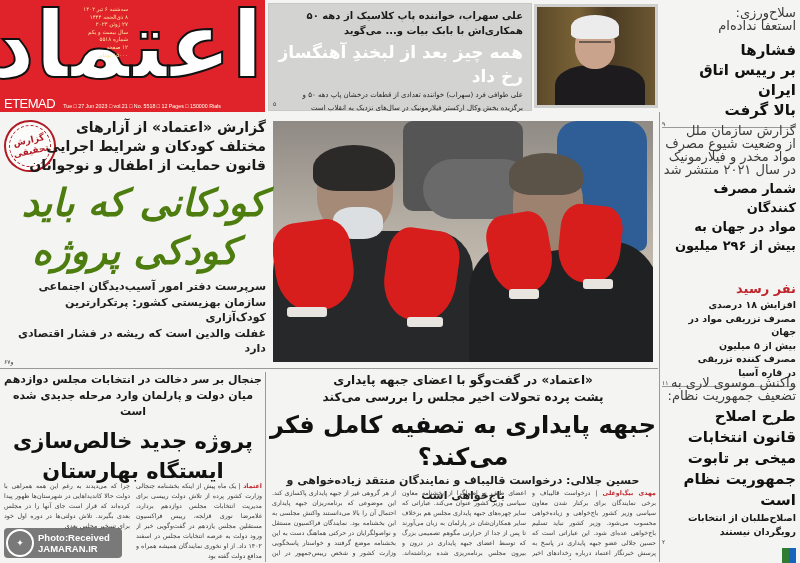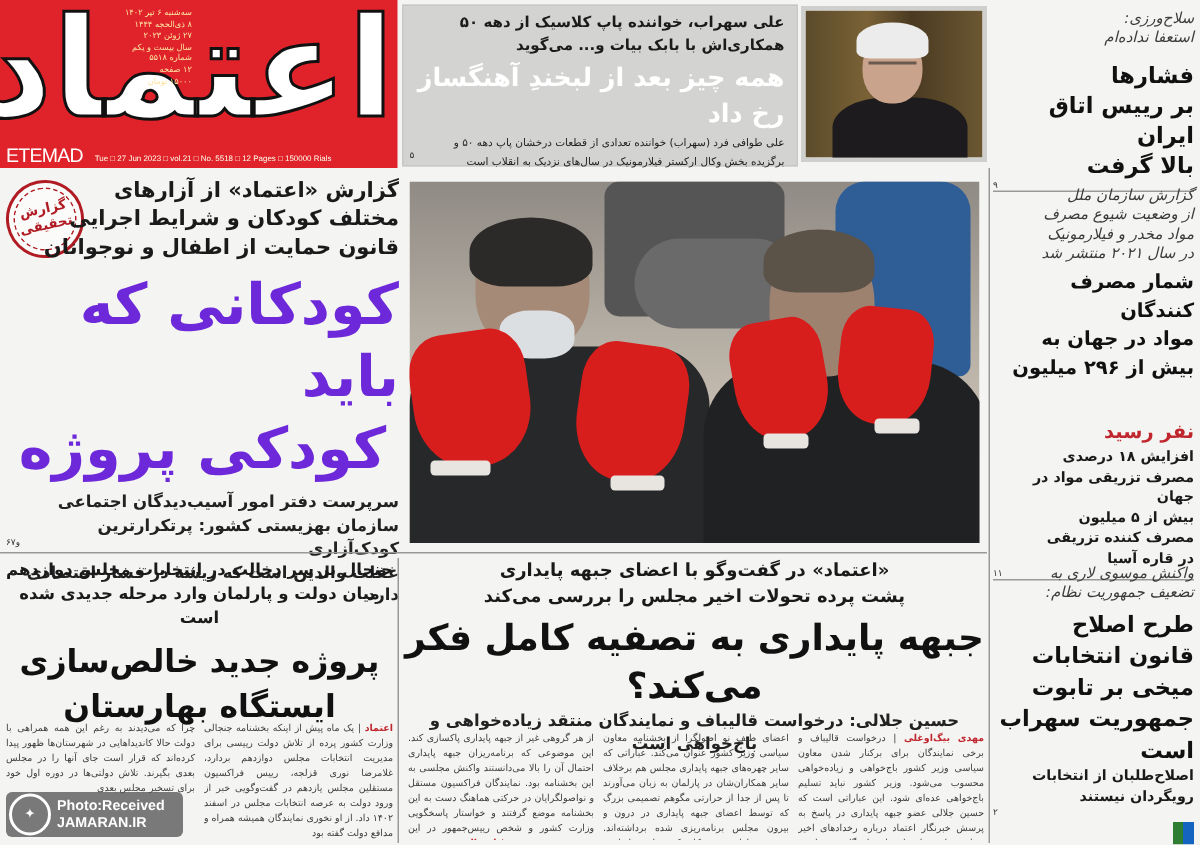--- a/index.html
+++ b/index.html
@@ -23,21 +23,21 @@
   .top-grey .lead { font-size: 7px; line-height: 11px; color: #222; margin-top: 2px; }
   .top-grey .pg { position: absolute; left: 4px; bottom: 3px; font-size: 6px; color: #333; }
 
   .portrait { left: 534px; top: 4px; width: 124px; height: 104px; border: 3px solid #cfcfcd; overflow: hidden; background: linear-gradient(90deg, #5b4a2a 0%, #7a6236 35%, #4a3a22 60%, #6b5731 100%); }
   .portrait .face { position: absolute; left: 38px; top: 14px; width: 40px; height: 48px; border-radius: 50% 50% 45% 45%; background: #c9a38c; }
   .portrait .hair { position: absolute; left: 34px; top: 8px; width: 48px; height: 24px; border-radius: 50% 50% 20% 20%; background: #ececec; }
   .portrait .coat { position: absolute; left: 18px; top: 58px; width: 90px; height: 50px; border-radius: 40% 40% 0 0; background: #1d1b1d; }
   .portrait .glasses { position: absolute; left: 42px; top: 34px; width: 32px; height: 6px; border-top: 2px solid #6a5a50; }
 
   .right-col { left: 662px; width: 134px; text-align: right; direction: rtl; }
-  .rc-kicker { font-size: 10px; color: #3c3c3c; line-height: 13px; font-style: italic; }
+  .rc-kicker { font-size: 13px; color: #3c3c3c; line-height: 13px; }
   .rc-head { font-size: 15px; font-weight: bold; line-height: 20px; color: #111; }
   .rc-sub { font-size: 9.5px; font-weight: bold; line-height: 13.5px; color: #1a1a1a; }
   .pgnum { font-size: 6px; color: #333; text-align: left; direction: ltr; }
   .hr { height: 1px; background: #999; }
 
   
   .photo { left: 270px; top: 118px; width: 386px; height: 247px; background: linear-gradient(180deg, #8f8a84 0%, #b3aca2 40%, #c9c0b3 70%, #d6c9b4 100%); overflow: hidden; border: 3px solid #f4f4f2; }
   .ph-blue { position: absolute; right: 6px; top: 0; width: 90px; height: 130px; background: #2f5e96; border-radius: 20px 20px 8px 8px; }
   .ph-bg-person { position: absolute; left: 130px; top: 0; width: 120px; height: 90px; background: #555; border-radius: 10px; }
   .ph-bg-legs { position: absolute; left: 150px; top: 38px; width: 110px; height: 60px; background: #6a6a6a; border-radius: 30px; }
@@ -53,21 +53,21 @@
   .hand.h2 { left: 112px; top: 108px; width: 72px; height: 92px; transform: rotate(8deg); }
   .hand.h3 { left: 216px; top: 92px; width: 62px; height: 80px; transform: rotate(-10deg); }
   .hand.h4 { left: 286px; top: 84px; width: 62px; height: 78px; transform: rotate(6deg); }
   .cuff { position: absolute; height: 10px; background: #e8e5e1; border-radius: 3px; }
 
   
   .left-col { left: 4px; width: 262px; direction: rtl; text-align: right; }
   .stamp { left: 4px; top: 120px; width: 52px; height: 52px; border: 2px solid #b11c24; border-radius: 50%; display: flex; align-items: center; justify-content: center; transform: rotate(-12deg); background: rgba(255,255,255,0.6); }
   .stamp-inner { width: 42px; height: 42px; border: 1px dashed #b11c24; border-radius: 50%; display: flex; flex-direction: column; align-items: center; justify-content: center; color: #b11c24; font-size: 9px; font-weight: bold; line-height: 11px; text-align: center; direction: rtl; }
   .lc-kicker { font-size: 14px; font-weight: bold; line-height: 19px; color: #1a1a1a; }
-  .lc-head { font-size: 38px; font-weight: bold; line-height: 48px; color: #6d28d9; letter-spacing: -1px; }
+  .lc-head { font-size: 38px; font-weight: bold; line-height: 48px; color: #4d7c0f; letter-spacing: -1px; font-style: italic; }
   .lc-sub { font-size: 11px; font-weight: bold; line-height: 15.5px; color: #222; }
   .vsep { position: absolute; width: 1px; background: #999; }
 
   .mid-kicker { font-size: 12px; font-weight: bold; line-height: 17px; color: #1a1a1a; text-align: center; direction: rtl; }
   .mid-head { font-size: 24px; font-weight: bold; line-height: 32px; color: #111; text-align: center; direction: rtl; }
   .mid-sub { font-size: 11px; font-weight: bold; line-height: 15px; color: #222; text-align: center; direction: rtl; }
   .body-col { position: absolute; font-size: 6.3px; line-height: 10px; color: #3a3a3a; direction: rtl; text-align: justify; overflow: hidden; }
   .body-col .byline { color: #c0262d; font-weight: bold; }
   .body-col .ref { color: #c0262d; font-weight: bold; }
 
@@ -140,21 +140,21 @@
   <div class="pgnum">۱۱</div>
   <div class="hr"></div>
 </div>
 
 <div class="abs right-col" style="top:376px;">
   <div class="rc-kicker">واکنش موسوی لاری به</div>
   <div class="rc-kicker">تضعیف جمهوریت نظام:</div>
   <div class="rc-head" style="font-size:15px;line-height:21px;margin-top:4px;">طرح اصلاح</div>
   <div class="rc-head" style="font-size:15px;line-height:21px;">قانون انتخابات</div>
   <div class="rc-head" style="font-size:15px;line-height:21px;">میخی بر تابوت</div>
-  <div class="rc-head" style="font-size:15px;line-height:21px;">جمهوریت سهراب</div>
+  <div class="rc-head" style="font-size:15px;line-height:21px;">جمهوریت نظام</div>
   <div class="rc-head" style="font-size:15px;line-height:21px;">است</div>
   <div class="rc-sub">اصلاح‌طلبان از انتخابات</div>
   <div class="rc-sub">رویگردان نیستند</div>
   <div class="pgnum">۲</div>
 </div>
 <div class="vsep" style="left:659px; top:112px; height:450px;"></div>
 <div class="ribbon"></div>
 
 <div class="abs photo">
   <div class="ph-bg-person"></div>

